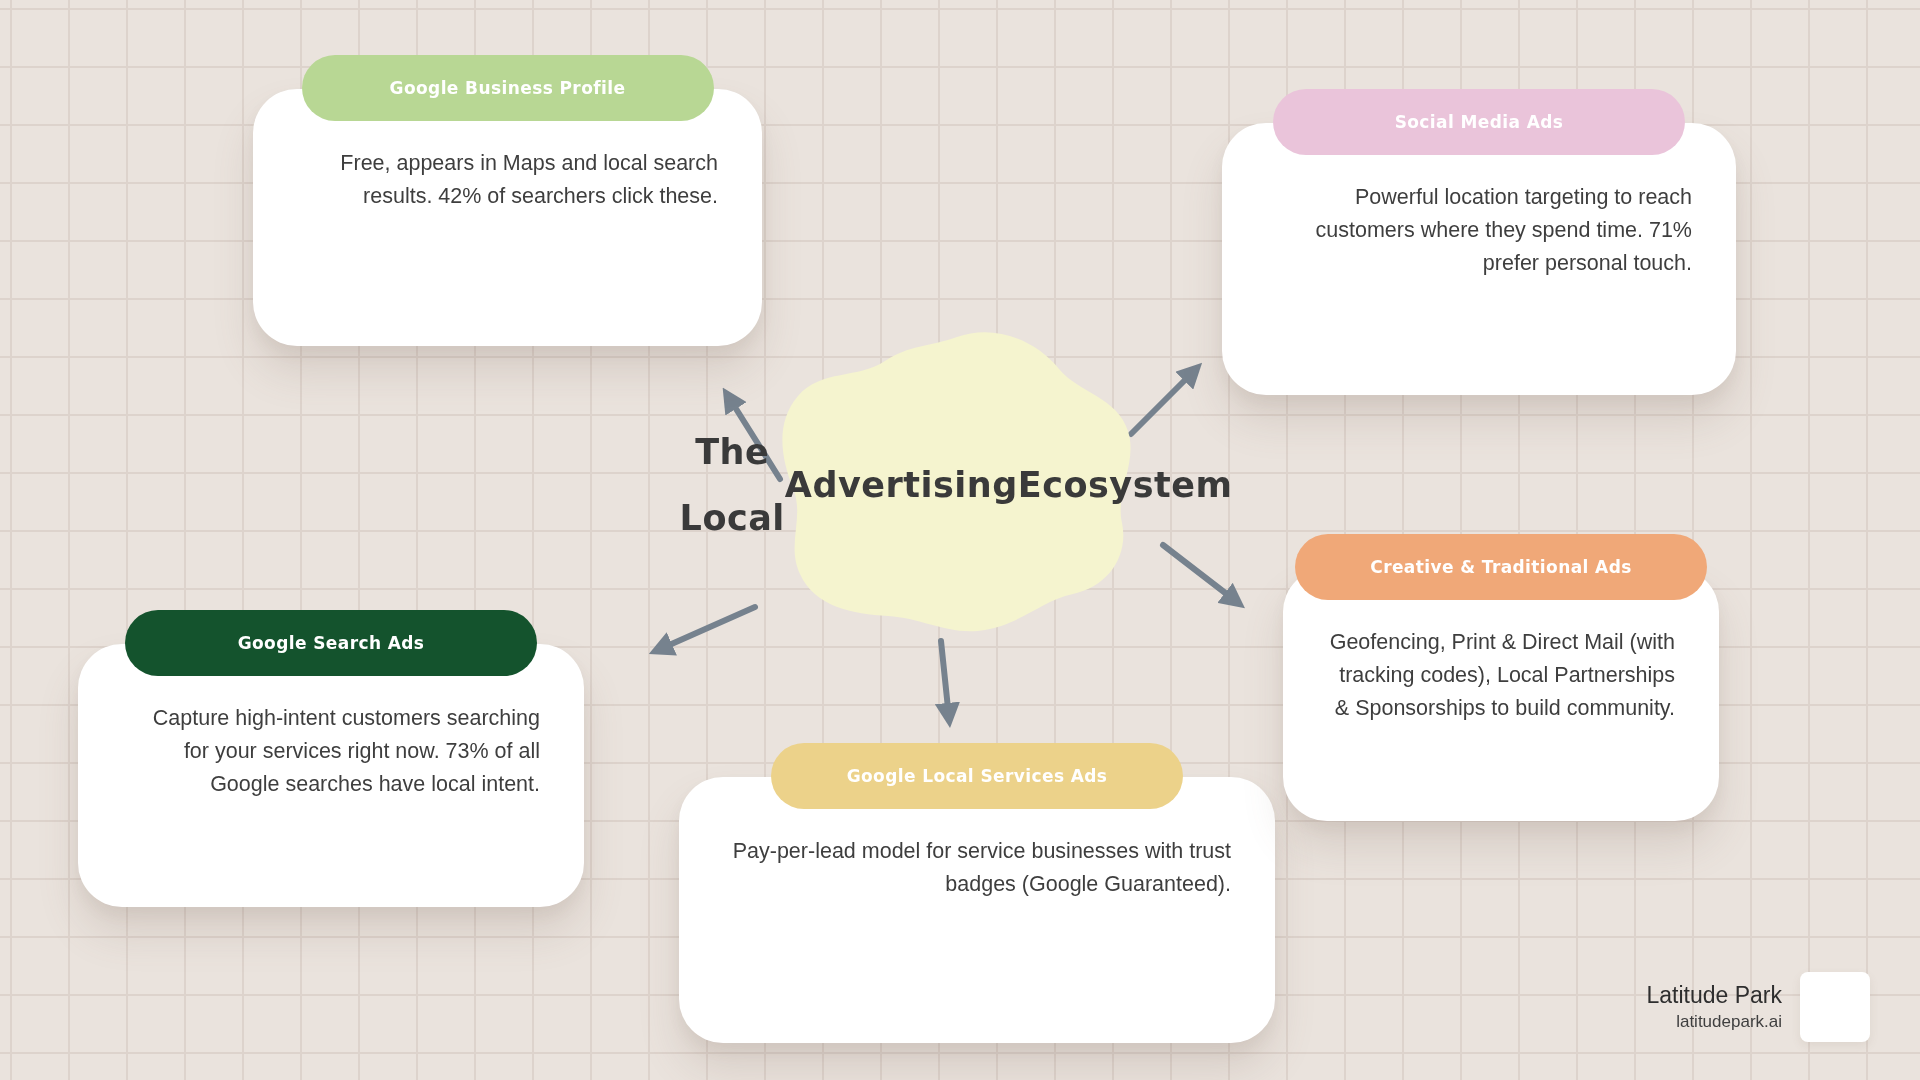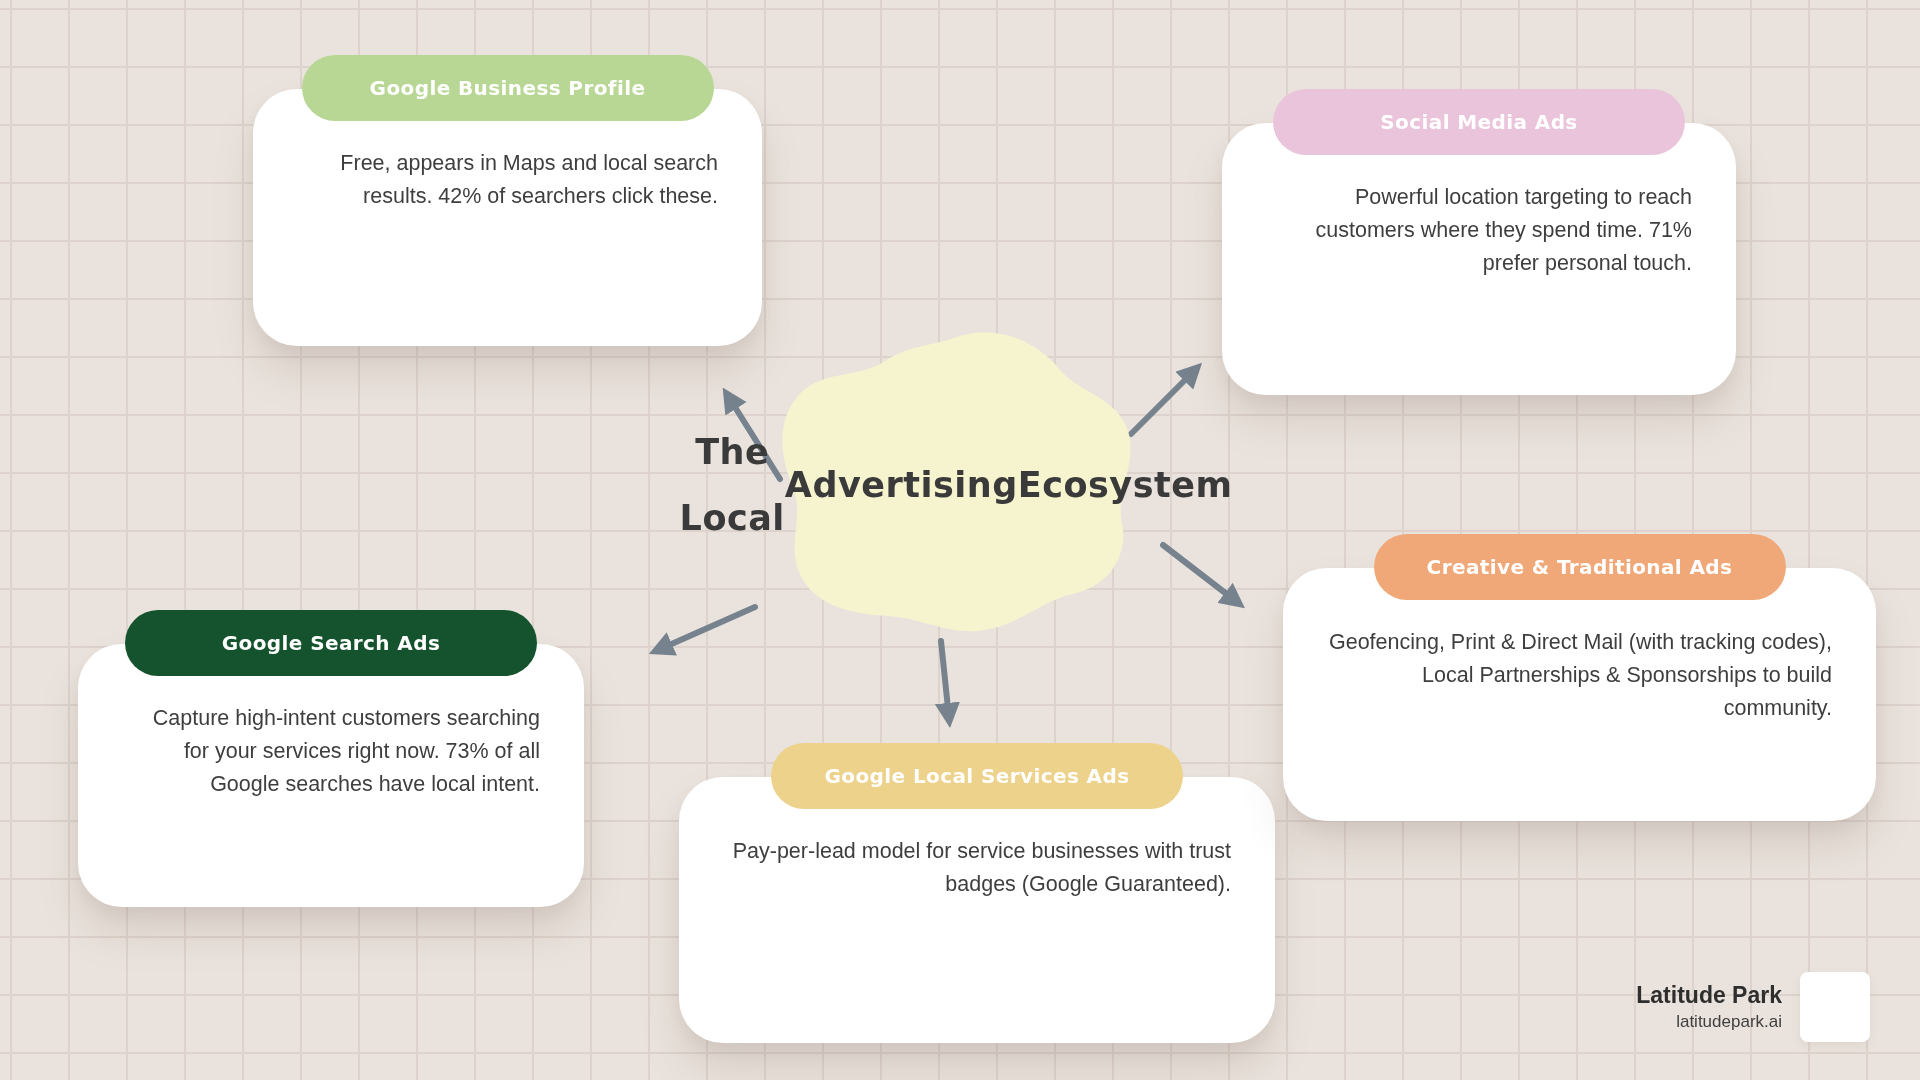--- a/index.html
+++ b/index.html
@@ -42,42 +42,42 @@
   .card{
     position:absolute;background:#ffffff;border-radius:44px;
     box-shadow:0 26px 42px rgba(120,95,80,0.16), 0 8px 14px rgba(120,95,80,0.07);
   }
   .pill{
     position:absolute;top:-34px;left:50%;transform:translateX(-50%);
     width:412px;height:66px;border-radius:33px;
     display:flex;align-items:center;justify-content:center;
     color:#ffffff;
     font-family:"DejaVu Sans","Liberation Sans",sans-serif;
-    font-weight:700;font-size:20px;letter-spacing:0.4px;
+    font-weight:700;font-size:17px;letter-spacing:0.4px;
     white-space:nowrap;
   }
   .card-body{
     padding:58px 44px 30px;
     font-size:21.5px;line-height:33px;color:#3e3e3e;
     text-align:right;
   }
 
   .card-gbp {left:253px; top:89px;  width:509px; height:257px;}
   .card-sma {left:1222px;top:123px; width:514px; height:272px;}
   .card-gsa {left:78px;  top:644px; width:506px; height:263px;}
   .card-glsa{left:679px; top:777px; width:596px; height:266px;}
-  .card-cta {left:1283px;top:568px; width:593px; height:253px;}
+  .card-cta {left:1283px;top:568px; width:436px; height:253px;}
 
   
   .footer{
     position:absolute;right:50px;bottom:38px;
     display:flex;align-items:center;gap:18px;
   }
   .footer-text{text-align:right;}
-  .brand-name{font-weight:700;font-size:23px;color:#2e2e2e;line-height:30px;}
+  .brand-name{font-weight:400;font-size:23px;color:#2e2e2e;line-height:30px;}
   .brand-url{font-size:17px;color:#3f3f3f;line-height:24px;}
   .logo-box{
     width:70px;height:70px;background:#ffffff;border-radius:8px;
     box-shadow:0 4px 10px rgba(120,95,80,0.10);
   }
 </style>
 </head>
 <body>
 
 <div class="stage">

